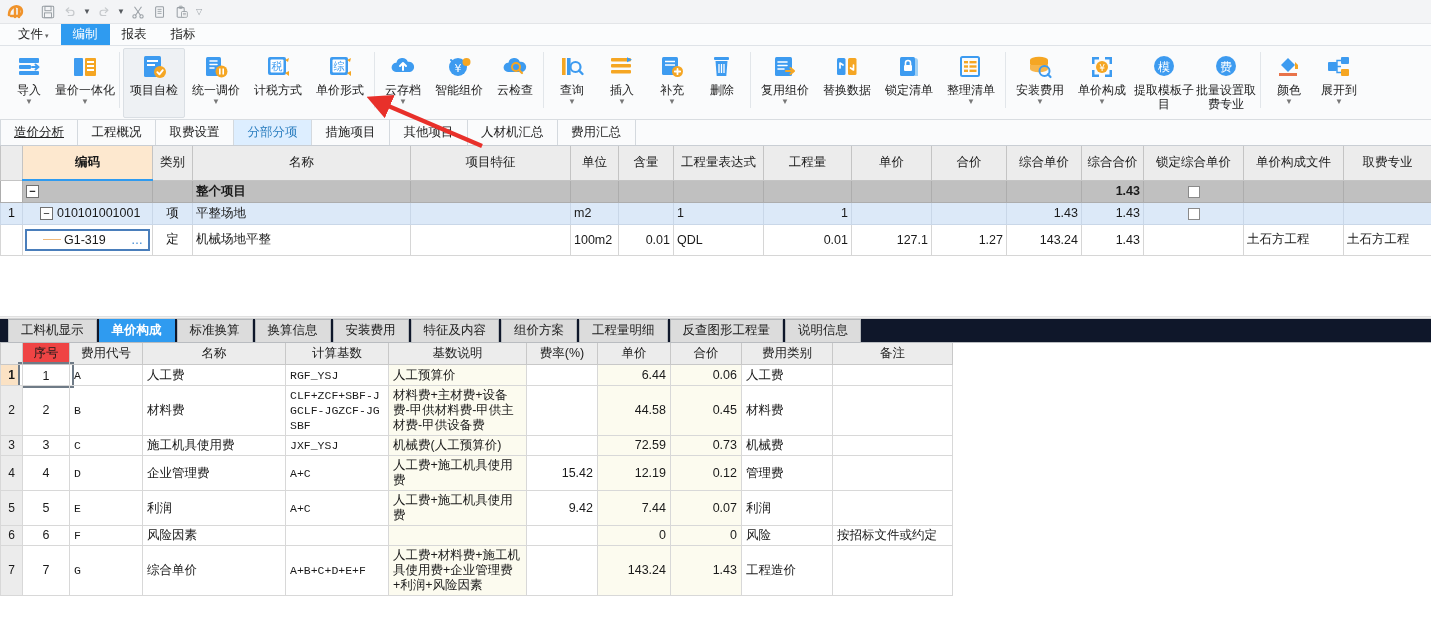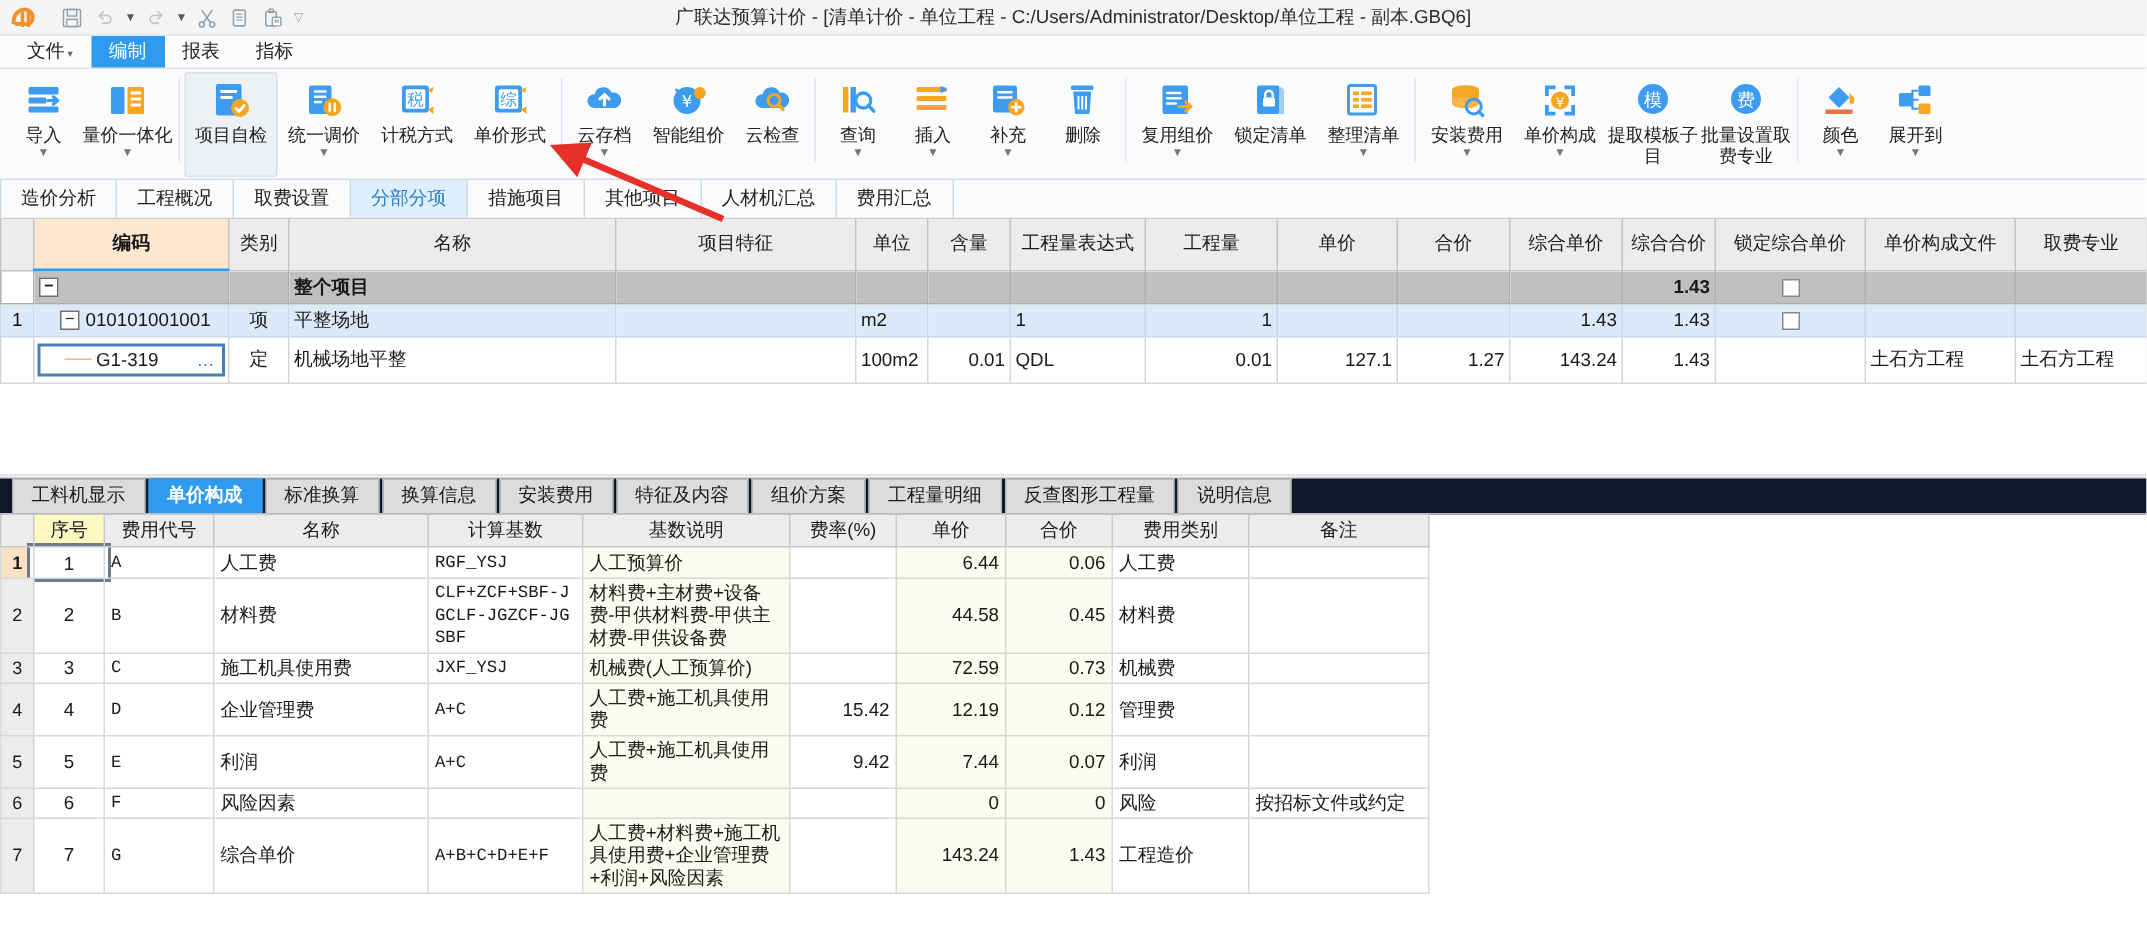--- a/index.html
+++ b/index.html
@@ -111,21 +111,21 @@
     min-width: 78px;
     padding: 0 13px;
     display: flex; align-items: center; justify-content: center;
     font-size: 12.5px;
     color: #222;
     border-right: 1px solid #d4d9de;
     background: #fafbfc;
     cursor: default;
     white-space: nowrap;
   }
-  .dtab:first-child { border-left: 1px solid #d4d9de; }
+  .dtab:first-child { border-left: 1px solid #d4d9de; text-decoration: underline; }
   .dtab.active { background: #ddeeff; color: #2d7fc0; }
   .dtab-filler { flex: 1; border-right: none; }
 
   
   .grid-wrap { background: #fff; }
   table.grid { border-collapse: collapse; table-layout: fixed; width: 1431px; font-size: 12px; }
   table.grid th {
     background: #ececec;
     border: 1px solid #c4c4c4;
     border-top: none;
@@ -218,21 +218,21 @@
   table.grid2 th {
     background: #ececec;
     border: 1px solid #c8c8c8;
     border-top: none;
     height: 22px;
     font-weight: normal;
     font-size: 12.5px;
     padding: 0 2px;
     white-space: nowrap;
   }
-  table.grid2 th.seqhdr { background: #fef9c3; }
+  table.grid2 th.seqhdr { background: #ef4444; }
   table.grid2 th.rowhdr2 { width: 22px; }
   table.grid2 td {
     border: 1px solid #d8d8d8;
     padding: 2px 4px;
     font-size: 12.5px;
     vertical-align: top;
     line-height: 15px;
     word-break: break-all;
   }
   table.grid2 td.rh2 { background: #ececec; text-align: center; vertical-align: middle; font-size: 12px; }
@@ -313,21 +313,20 @@
             <rect x="2.5" y="3" width="8" height="11" rx="1" fill="none" stroke="#9aa0a6" stroke-width="1.2"></rect>
             <rect x="4.8" y="1.4" width="3.5" height="2.4" rx="0.6" fill="none" stroke="#9aa0a6" stroke-width="1.1"></rect>
             <rect x="7.5" y="7.5" width="6.5" height="6.5" rx="0.8" fill="#fff" stroke="#9aa0a6" stroke-width="1.1"></rect>
             <path d="M9 9.6 H12.5 M9 11.2 H12.5" stroke="#9aa0a6" stroke-width="0.9"></path>
           </svg>
       </div>
       <div class="caret">
           <span class="caret-gl">▽</span>
         </div>
     </div>
-    <div class="title-text">广联达预算计价 - [清单计价 - 单位工程 - C:/Users/Administrator/Desktop/单位工程 - 副本.GBQ6]</div>
   </div>
 
   <div class="menubar">
     <div class="menu-item">
       <span>文件</span><span class="mcaret">▾</span>
     </div>
     <div class="menu-item active">编制</div>
     <div class="menu-item">报表</div>
     <div class="menu-item">指标</div>
   </div>
@@ -512,20 +511,31 @@
           <svg width="28" height="28" viewBox="0 0 28 28">
             <rect x="4" y="4" width="17" height="19" rx="1.5" fill="#3d9bf0"></rect>
             <path d="M7 9 H16 M7 12.5 H16 M7 16 H13" stroke="#fff" stroke-width="1.6" stroke-linecap="round"></path>
             <path d="M15 18 L22 18 M19.5 15 L23 18 L19.5 21" stroke="#f5a623" stroke-width="2.1" fill="none" stroke-linecap="round" stroke-linejoin="round"></path>
           </svg>
         </div>
       <div class="lbl">复用组价</div>
       <div class="dd">▼</div>
     </div>
 
+    <div class="rb w62">
+      <div class="ico">
+          <svg width="28" height="28" viewBox="0 0 28 28">
+            <rect x="4" y="5" width="8.5" height="17" rx="1.5" fill="#3d9bf0"></rect>
+            <rect x="15" y="5" width="8.5" height="17" rx="1.5" fill="#f5a623"></rect>
+            <path d="M7 15 L7 10 L10 12" stroke="#fff" stroke-width="1.7" fill="none" stroke-linecap="round" stroke-linejoin="round"></path>
+            <path d="M20.5 12 L20.5 17 L17.5 15" stroke="#fff" stroke-width="1.7" fill="none" stroke-linecap="round" stroke-linejoin="round"></path>
+          </svg>
+        </div>
+      <div class="lbl">替换数据</div>
+    </div>
 
     <div class="rb w62">
       <div class="ico">
           <svg width="28" height="28" viewBox="0 0 28 28">
             <rect x="5" y="4" width="15" height="19" rx="1.5" fill="#3d9bf0"></rect>
             <rect x="9" y="12" width="8" height="6" rx="1" fill="#fff"></rect>
             <path d="M10.5 12 V10 a2.5 2.5 0 0 1 5 0 V12" stroke="#fff" stroke-width="1.6" fill="none"></path>
             <path d="M20 5 a3 3 0 0 1 3 3 V23 H20 Z" fill="#9fd0f5"></path>
           </svg>
         </div>

